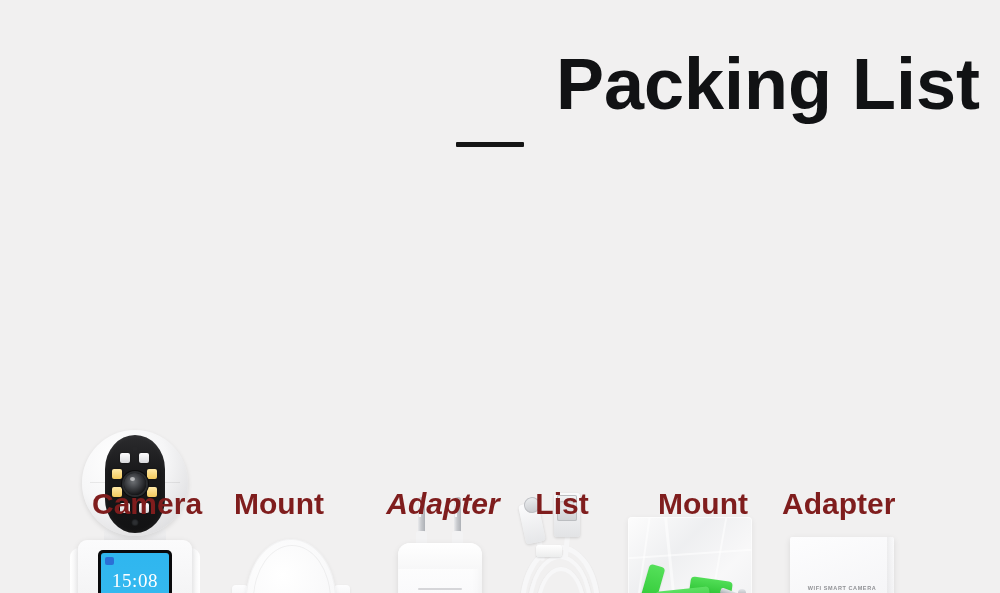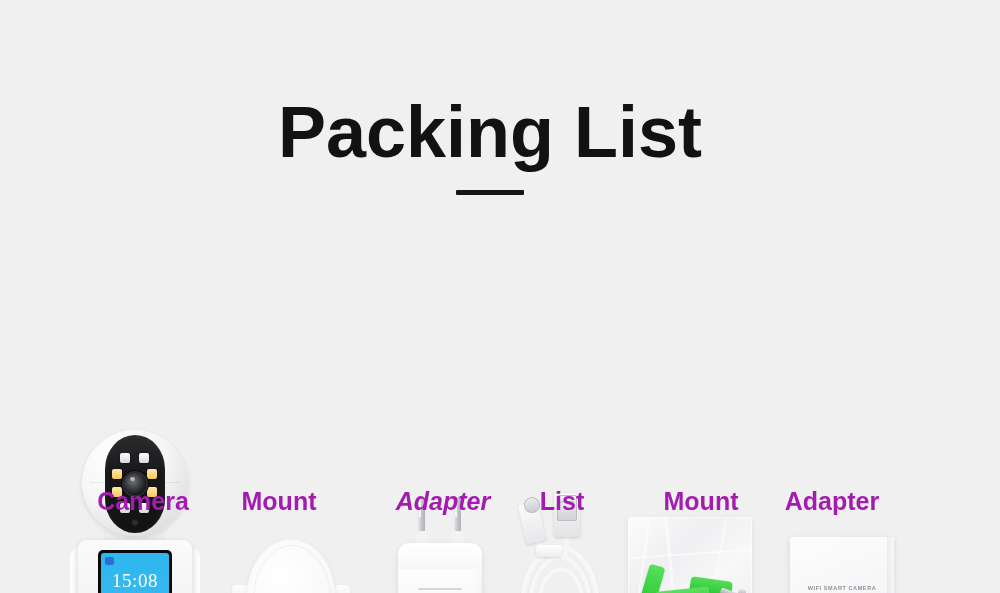--- a/index.html
+++ b/index.html
@@ -7,37 +7,37 @@
   body{
     width:1000px;height:593px;
     background:#f1f0f0;
     font-family:"Liberation Sans", sans-serif;
     overflow:hidden;
     position:relative;
   }
   .page{position:relative;width:1000px;height:593px;}
 
   
-  .title-block{position:absolute;left:0;top:48px;width:980px;text-align:center;margin-top:48px;}
+  .title-block{position:absolute;left:0;top:48px;width:980px;text-align:right;}
   .title{
     font-family:"Liberation Sans", sans-serif;
     font-size:72px;font-weight:700;color:#111214;
     letter-spacing:0px;line-height:1;margin:0;
   }
   .title-rule{
     width:68px;height:5px;background:#151515;
     margin:22px auto 0 auto;border-radius:1px;
   }
 
   
   .items{position:absolute;left:0;top:205px;width:815px;height:300px;}
   .labels{position:absolute;left:0;top:487px;width:1000px;height:46px;}
   .label{
     position:absolute;
-    font-size:25px;font-weight:700;color:#a21caf;
+    font-size:30px;font-weight:700;color:#7f1d1d;
     text-align:center;white-space:nowrap;
     font-family:"Liberation Sans", sans-serif;
   }
 
   
   .cam{position:absolute;left:70px;top:225px;width:130px;height:245px;}
   .cam-head-wrap{position:absolute;left:12px;top:0;width:106px;height:110px;}
   .cam-head{
     position:absolute;left:0;top:0;width:106px;height:106px;border-radius:50%;
     background:radial-gradient(circle at 35% 28%, #ffffff 0%, #f6f6f7 45%, #dcdcde 85%, #cdced1 100%);

